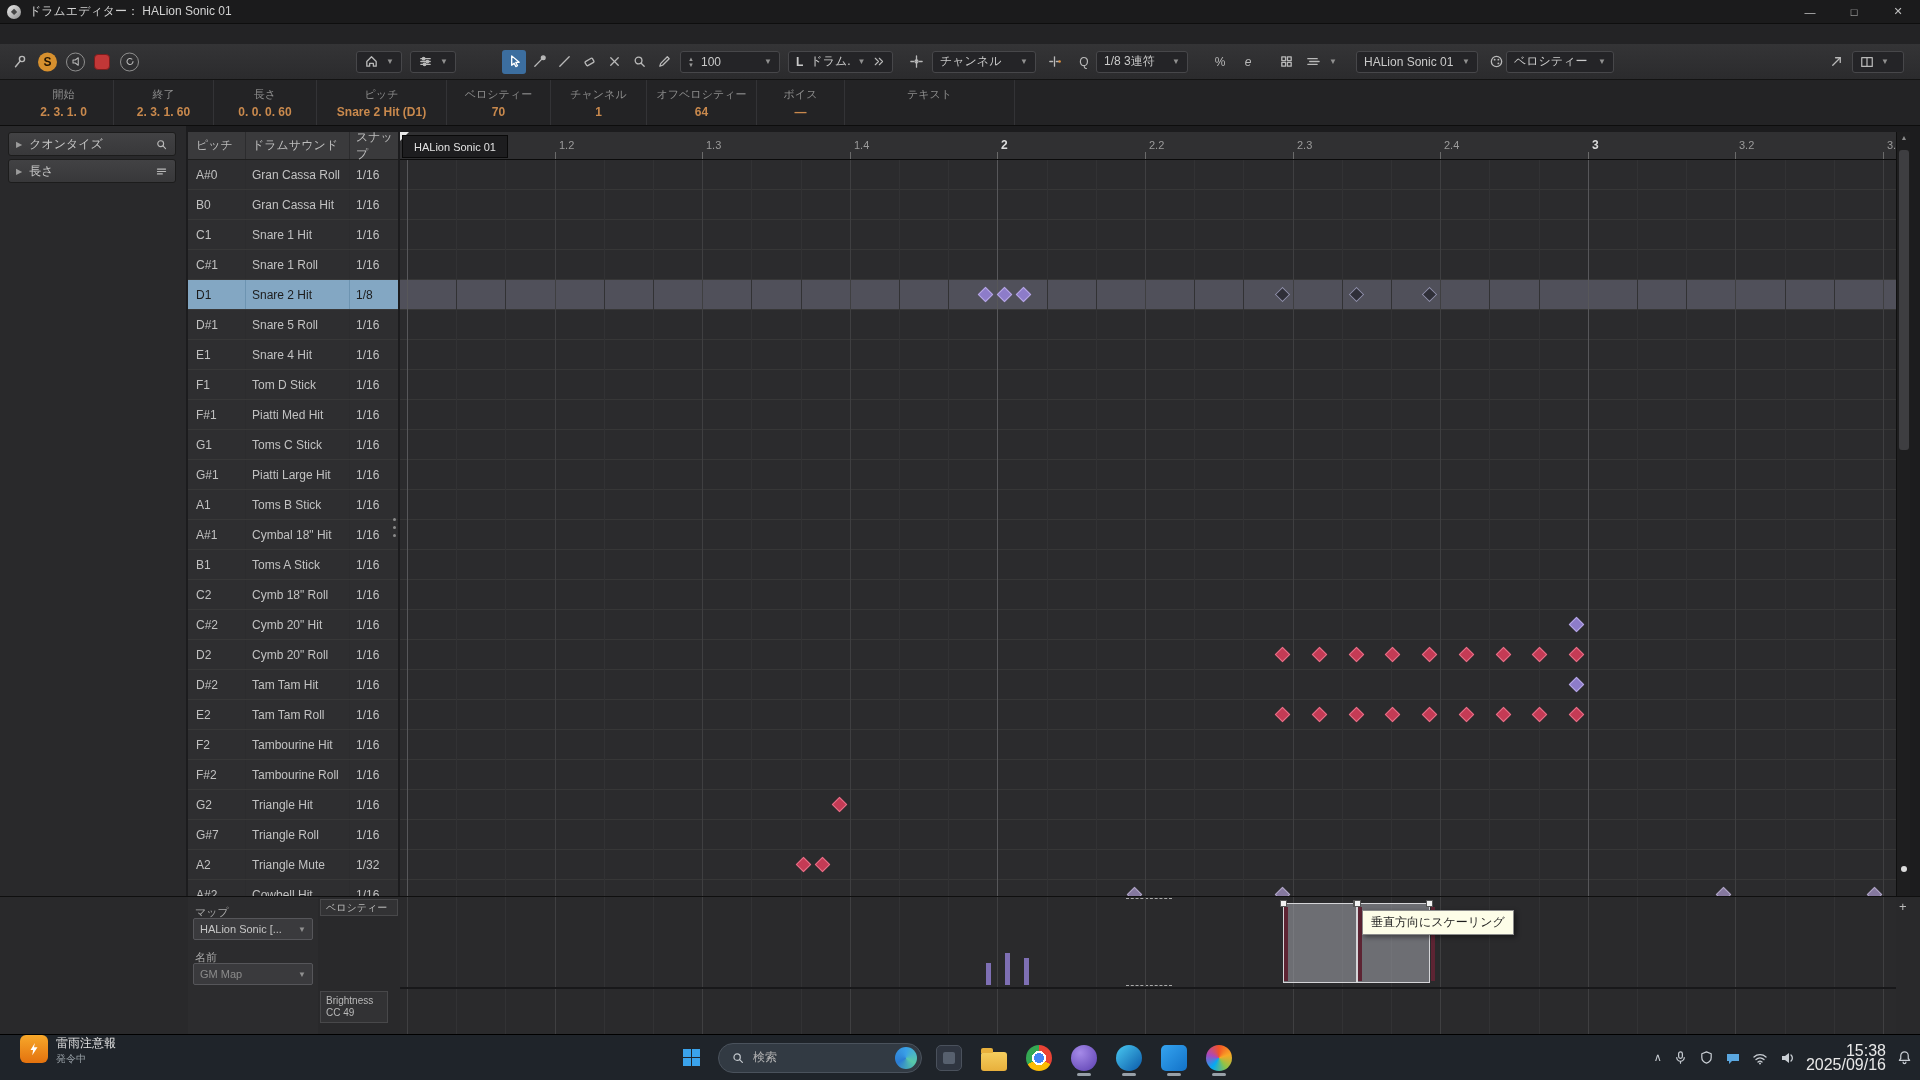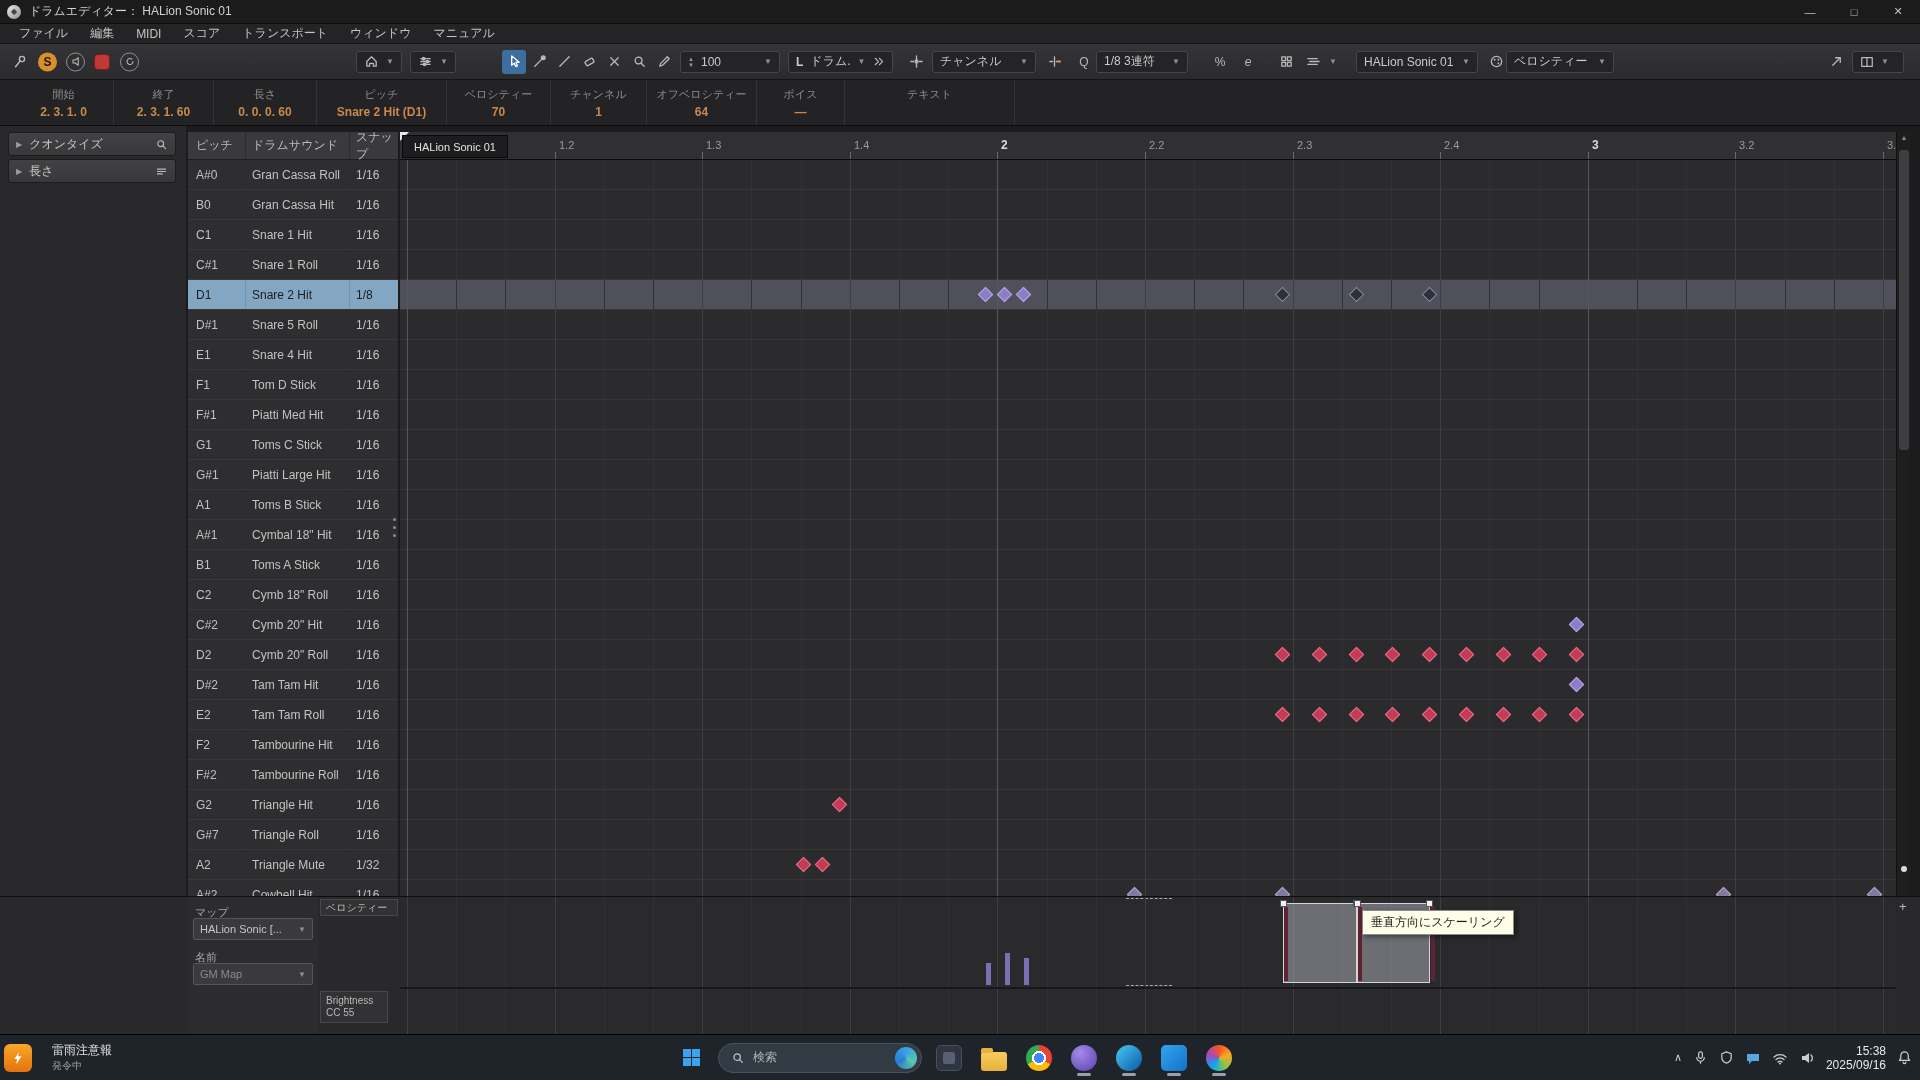--- a/index.html
+++ b/index.html
@@ -100,21 +100,21 @@
 .h-l{left:-4px}.h-r{right:-4px}
 .selbar{position:absolute;top:10px;height:74px;width:4px;background:#5d2433}
 #tooltip{position:absolute;left:962px;top:13px;background:#fdfde8;border:1px solid #8a8a8a;color:#1e1e1e;font-size:12px;padding:3px 8px;box-shadow:2px 2px 5px rgba(0,0,0,0.45);white-space:nowrap;z-index:5}
 .dash{position:absolute;width:46px;border-top:1px dashed #aaa}
 #dash1{left:726px;top:1px}
 #dash2{left:726px;top:88px}
 #bplus{position:absolute;left:1899px;top:2px;color:#bbb;font-size:13px}
 
 
 #taskbar{position:absolute;top:1034px;left:0;width:1920px;height:46px;background:#1f242a;border-top:1px solid #000}
-#weather{position:absolute;left:4px;top:0;height:100%;display:flex;align-items:center;gap:20px}
+#weather{position:absolute;left:20px;top:0;height:100%;display:flex;gap:8px}
 #wbadge{width:28px;height:28px;border-radius:6px;background:linear-gradient(#f7a82a,#e4720e);display:flex;align-items:center;justify-content:center}
 #wtext div:first-child{font-size:12px;color:#e4e4e4}
 #wtext div:last-child{font-size:10px;color:#98a0a6}
 #center{position:absolute;left:676px;top:0;height:100%;display:flex;align-items:center;gap:12px}
 .winlogo{display:grid;grid-template-columns:8px 8px;grid-template-rows:8px 8px;gap:1px}
 .winlogo i{background:#3aa3ec}
 #search{width:204px;height:30px;border-radius:15px;background:#323a43;border:1px solid #4a525c;display:flex;align-items:center;padding:0 4px 0 12px;gap:8px;color:#b3b3b3;font-size:12px}
 #search .globe{margin-left:auto;width:22px;height:22px;border-radius:50%;background:conic-gradient(#3aa0e8,#59c9a8,#2b7cd3,#3aa0e8)}
 #apps{display:flex;gap:15px;align-items:center}
 .app{position:relative;width:30px;height:40px;display:flex;align-items:center;justify-content:center}
@@ -125,46 +125,37 @@
 .ic-folder{position:relative;background:linear-gradient(#f5ce5e,#e8b03c);border-radius:3px;height:19px;margin-top:7px}
 .ic-folder::before{content:'';position:absolute;top:-4px;left:0;width:12px;height:5px;background:#e8b03c;border-radius:2px 2px 0 0}
 .ic-chrome{border-radius:50%;background:radial-gradient(circle,#4285f4 0 5px,#fff 5px 7px,rgba(0,0,0,0) 7px),conic-gradient(#ea4335 0 120deg,#fbbc05 0 240deg,#34a853 0 360deg)}
 .ic-purple{border-radius:50%;background:radial-gradient(circle at 35% 30%,#a58ae8,#5b3fb0)}
 .ic-edge{border-radius:50%;background:linear-gradient(135deg,#49c9f2,#0b59a8)}
 .ic-code{border-radius:5px;background:linear-gradient(135deg,#35a4f0,#1272c8)}
 .ic-photos{border-radius:50%;background:conic-gradient(#f35325,#f9a825,#8bc34a,#03a9f4,#ab47bc,#f35325)}
 #tray{position:absolute;right:8px;top:0;height:100%;display:flex;align-items:center;gap:11px;color:#c9ced4}
 #tray svg{stroke:#c9ced4;fill:none;stroke-width:1.3;stroke-linecap:round;stroke-linejoin:round}
 #chevron{font-size:11px;color:#c9ced4}
-#clock{text-align:right;font-size:12px;line-height:14px;color:#e9e9e9}
+#clock{text-align:right;font-size:16px;line-height:14px;color:#e9e9e9}
 </style>
 </head>
 <body>
 
 <div id="screen">
 
   <div id="titlebar">
     <div class="app-ico">◆</div>
     <div id="title-text">ドラムエディター：  HALion Sonic 01</div>
     <div class="wctl">
       <div class="wbtn">—</div>
       <div class="wbtn">□</div>
       <div class="wbtn">✕</div>
     </div>
   </div>
 
-  <div id="menubar">
-      <div class="menu-item">ファイル</div>
-      <div class="menu-item">編集</div>
-      <div class="menu-item">MIDI</div>
-      <div class="menu-item">スコア</div>
-      <div class="menu-item">トランスポート</div>
-      <div class="menu-item">ウィンドウ</div>
-      <div class="menu-item">マニュアル</div>
-    </div>
 
   <div id="toolbar">
     <div class="tb btn" style="left:8px">
       <svg class="ic" width="16" height="16" viewBox="0 0 16 16">
           <circle cx="10" cy="5" r="2.6"></circle>
           <line x1="8.2" y1="7" x2="3.5" y2="12.8"></line>
         </svg>
     </div>
     <div class="tb" style="left:38px">
       <div class="circ solo-c">
@@ -696,21 +687,21 @@
       <div class="mp-dd" style="top:66px">
         <span id="mp-name-val">GM Map</span>
         <span class="caret">▼</span>
       </div>
     </div>
 
     <div id="lane-labels">
       <div id="vel-chip">ベロシティー</div>
       <div id="cc-chip">
         <div>Brightness</div>
-        <div>CC 55</div>
+        <div>CC 49</div>
       </div>
     </div>
 
     <div id="lane">
       <div class="dash" id="dash1"></div>
       <div class="dash" id="dash2"></div>
 
     <div class="vline beat" style="left: 7px;"></div>
         <div class="vline sub" style="left: 56.2px;"></div>
         <div class="vline sub" style="left: 105.4px;"></div>

